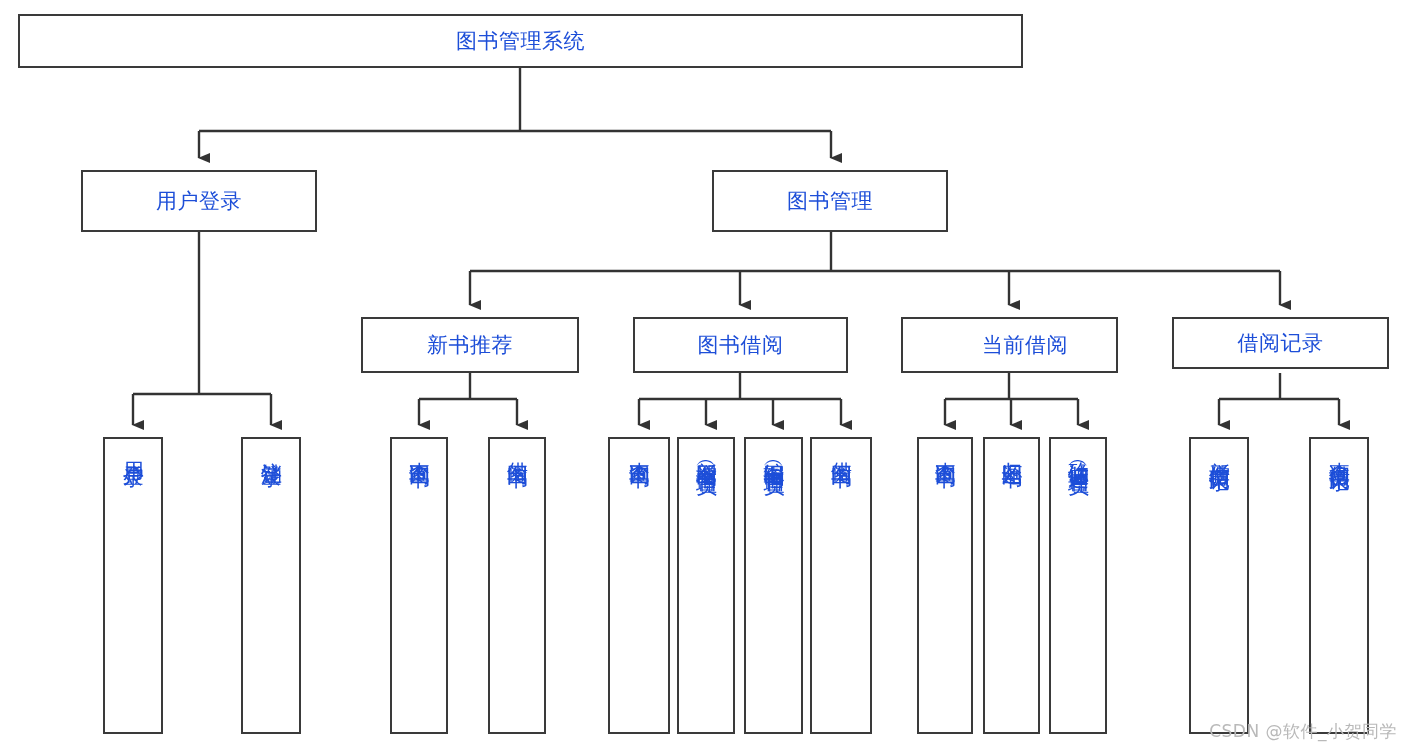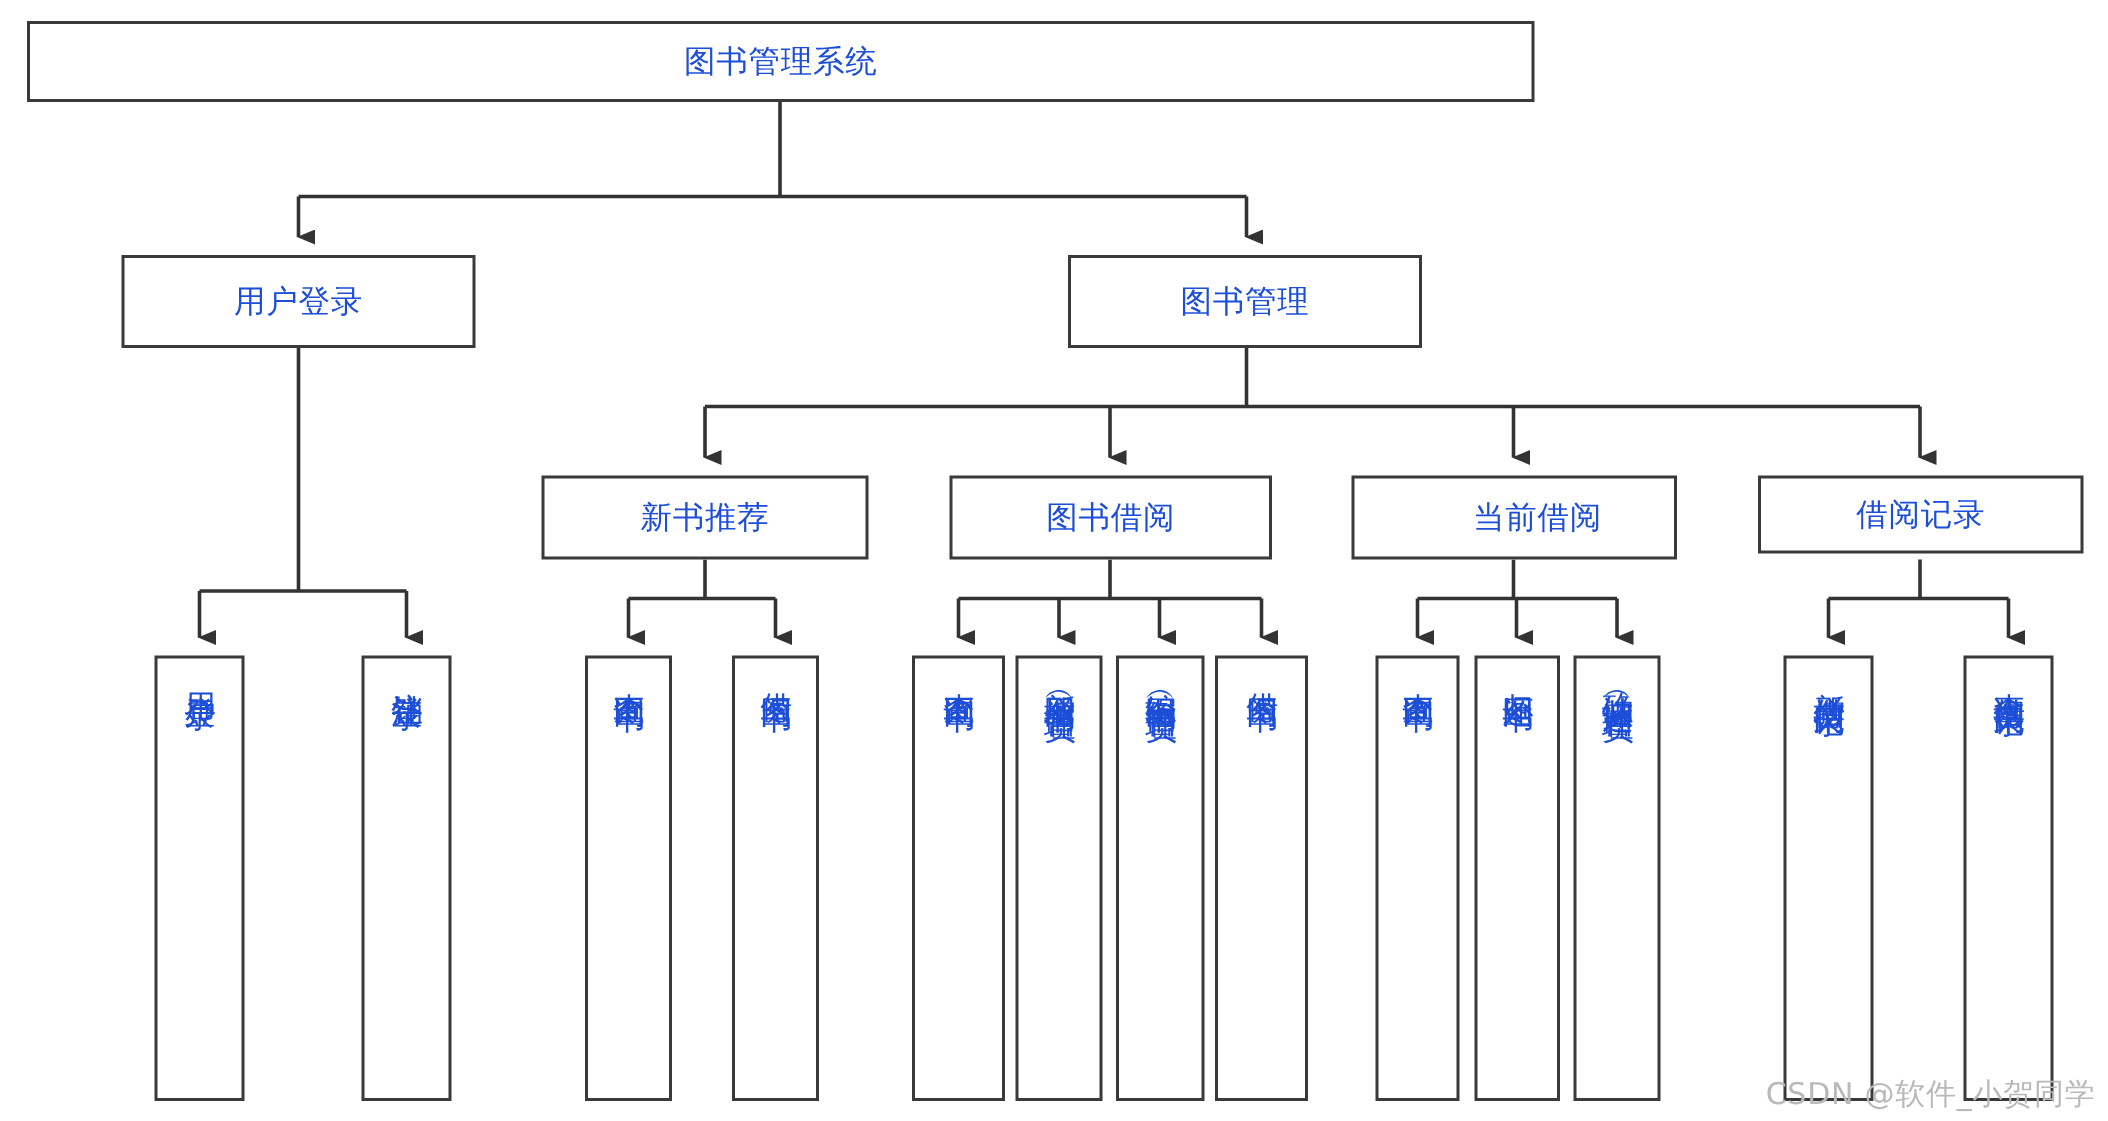--- a/index.html
+++ b/index.html
@@ -59,21 +59,21 @@
     text-orientation: upright;
     font-size: 21px;
     letter-spacing: 2px;
     line-height: 1;
     white-space: nowrap;
   }
   .watermark {
     position: absolute;
     right: 8px;
     bottom: 4px;
-    font-size: 20px;
+    font-size: 17px;
     color: #b9b9b9;
     white-space: nowrap;
     letter-spacing: 0.5px;
     text-align: center;
   }
 </style>
 </head>
 <body>
 
 <div id="canvas">

